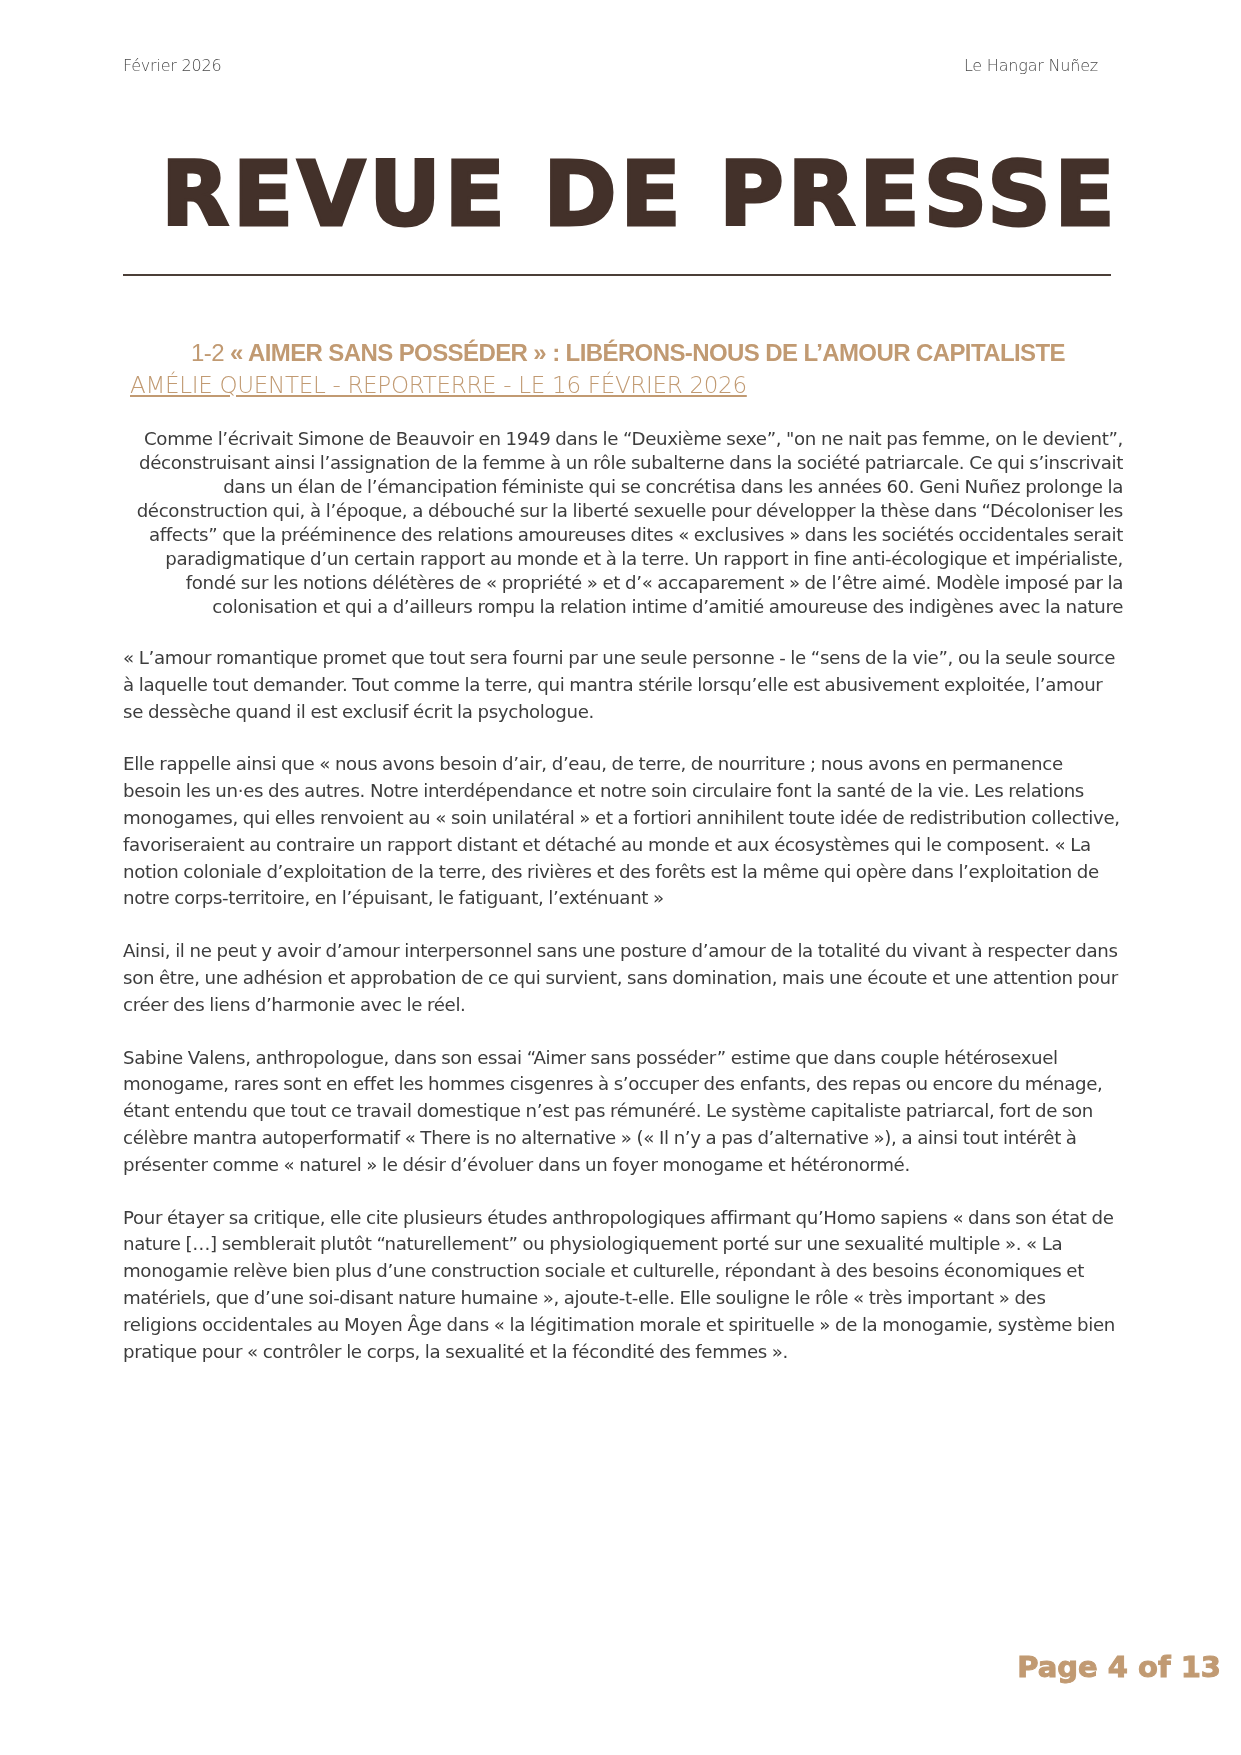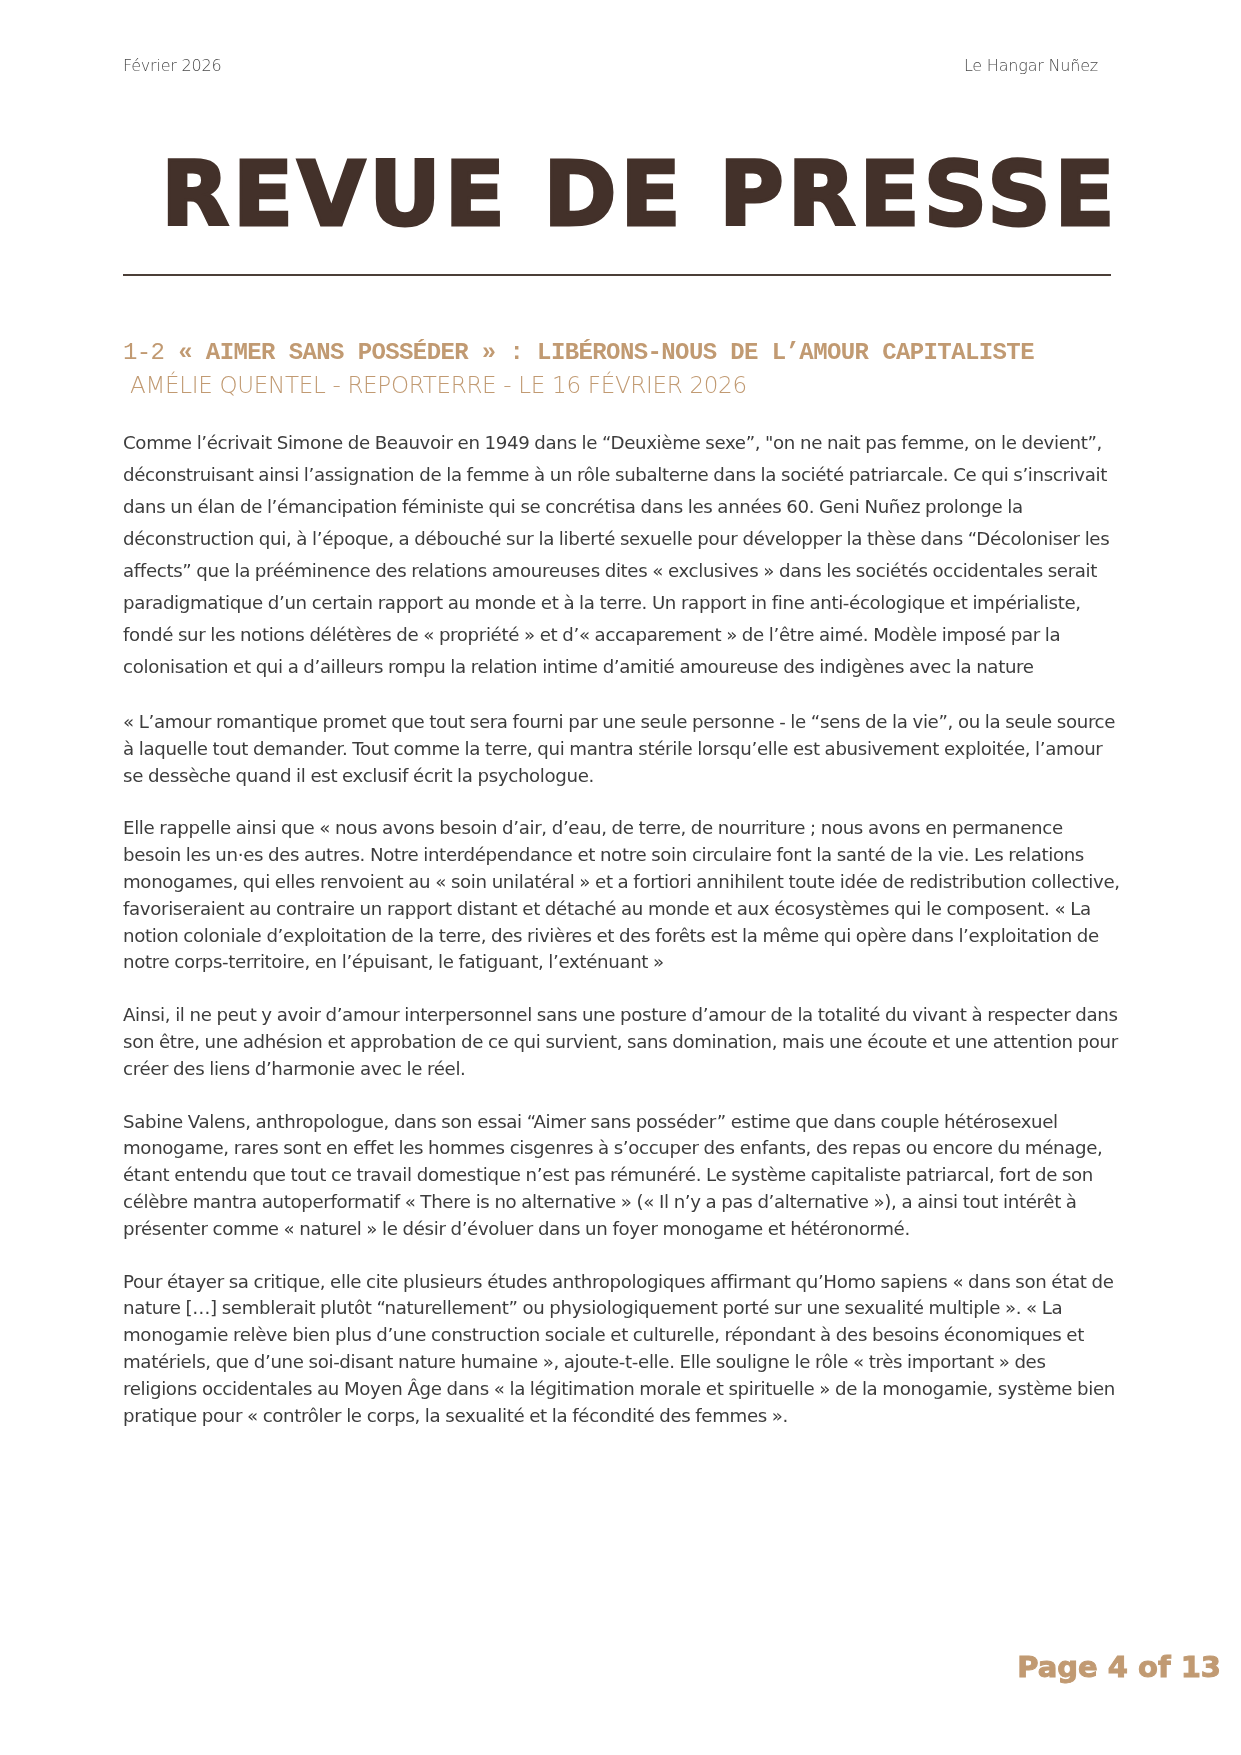--- a/index.html
+++ b/index.html
@@ -19,38 +19,40 @@
     font-size: 88px; line-height: 88px; color: #43312a; letter-spacing: 4px;
     transform: scaleY(1.02);
     -webkit-text-stroke: 3px #43312a;
   }
   .masthead-rule {
     position: absolute; left: 123px; width: 988px; top: 274px; height: 2px;
     background: #4b3f38;
   }
   .article-title {
     position: absolute; left: 123px; top: 338px; width: 1010px;
-    font-family: Liberation Mono, monospace; font-weight: bold;
+    font-family: Liberation Sans, sans-serif; font-weight: bold;
     font-size: 24px; line-height: 30px; color: #c19a72; letter-spacing: -0.6px;
     white-space: nowrap;
+    text-align: center;
   }
   .article-title .num { font-weight: normal; }
   .article-byline {
     position: absolute; left: 130px; top: 370px; width: 1000px;
     font-family: "DejaVu Sans", sans-serif; font-weight: 300;
     font-size: 23px; line-height: 30px; color: #c19a72; letter-spacing: -0.3px;
     white-space: nowrap;
+    text-decoration: underline;
   }
   .article-body {
     position: absolute; left: 123px; top: 427px; width: 1000px;
     font-family: "DejaVu Sans", sans-serif; font-size: 18.2px; line-height: 26.8px;
     color: #3d3d3d; letter-spacing: -0.35px; word-spacing: -0.5px;
   }
   .article-body p { margin: 0 0 26px 0; }
-  .article-body p.p1 { line-height: 32px; margin-bottom: 26px; }
+  .article-body p.p1 { line-height: 24px; margin-bottom: 26px; text-align: right; }
   .page-number {
     position: absolute; right: 20px; top: 1650px;
     font-family: "DejaVu Sans", sans-serif; font-weight: 700;
     font-size: 29px; color: #c19a72; letter-spacing: 0px;
     -webkit-text-stroke: 1px #c19a72;
   }
 </style>
 </head>
 <body>
 

